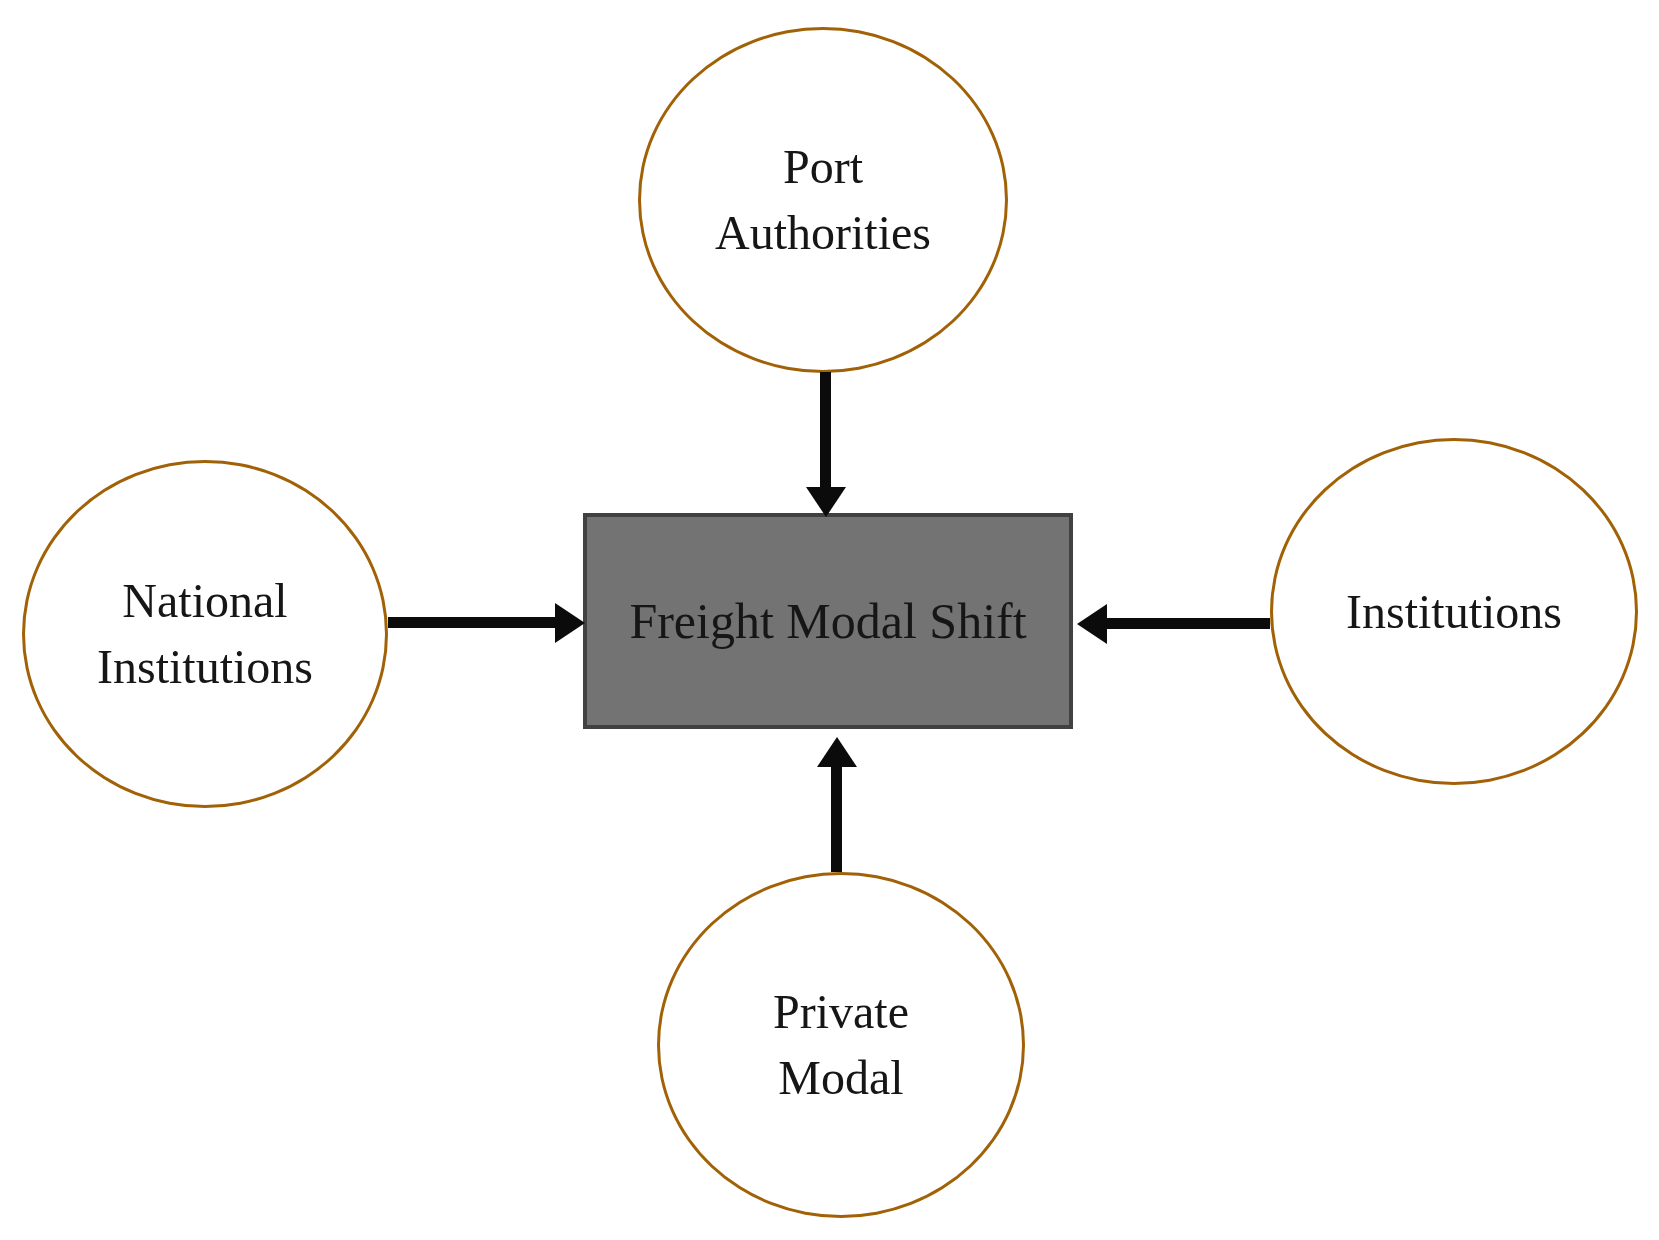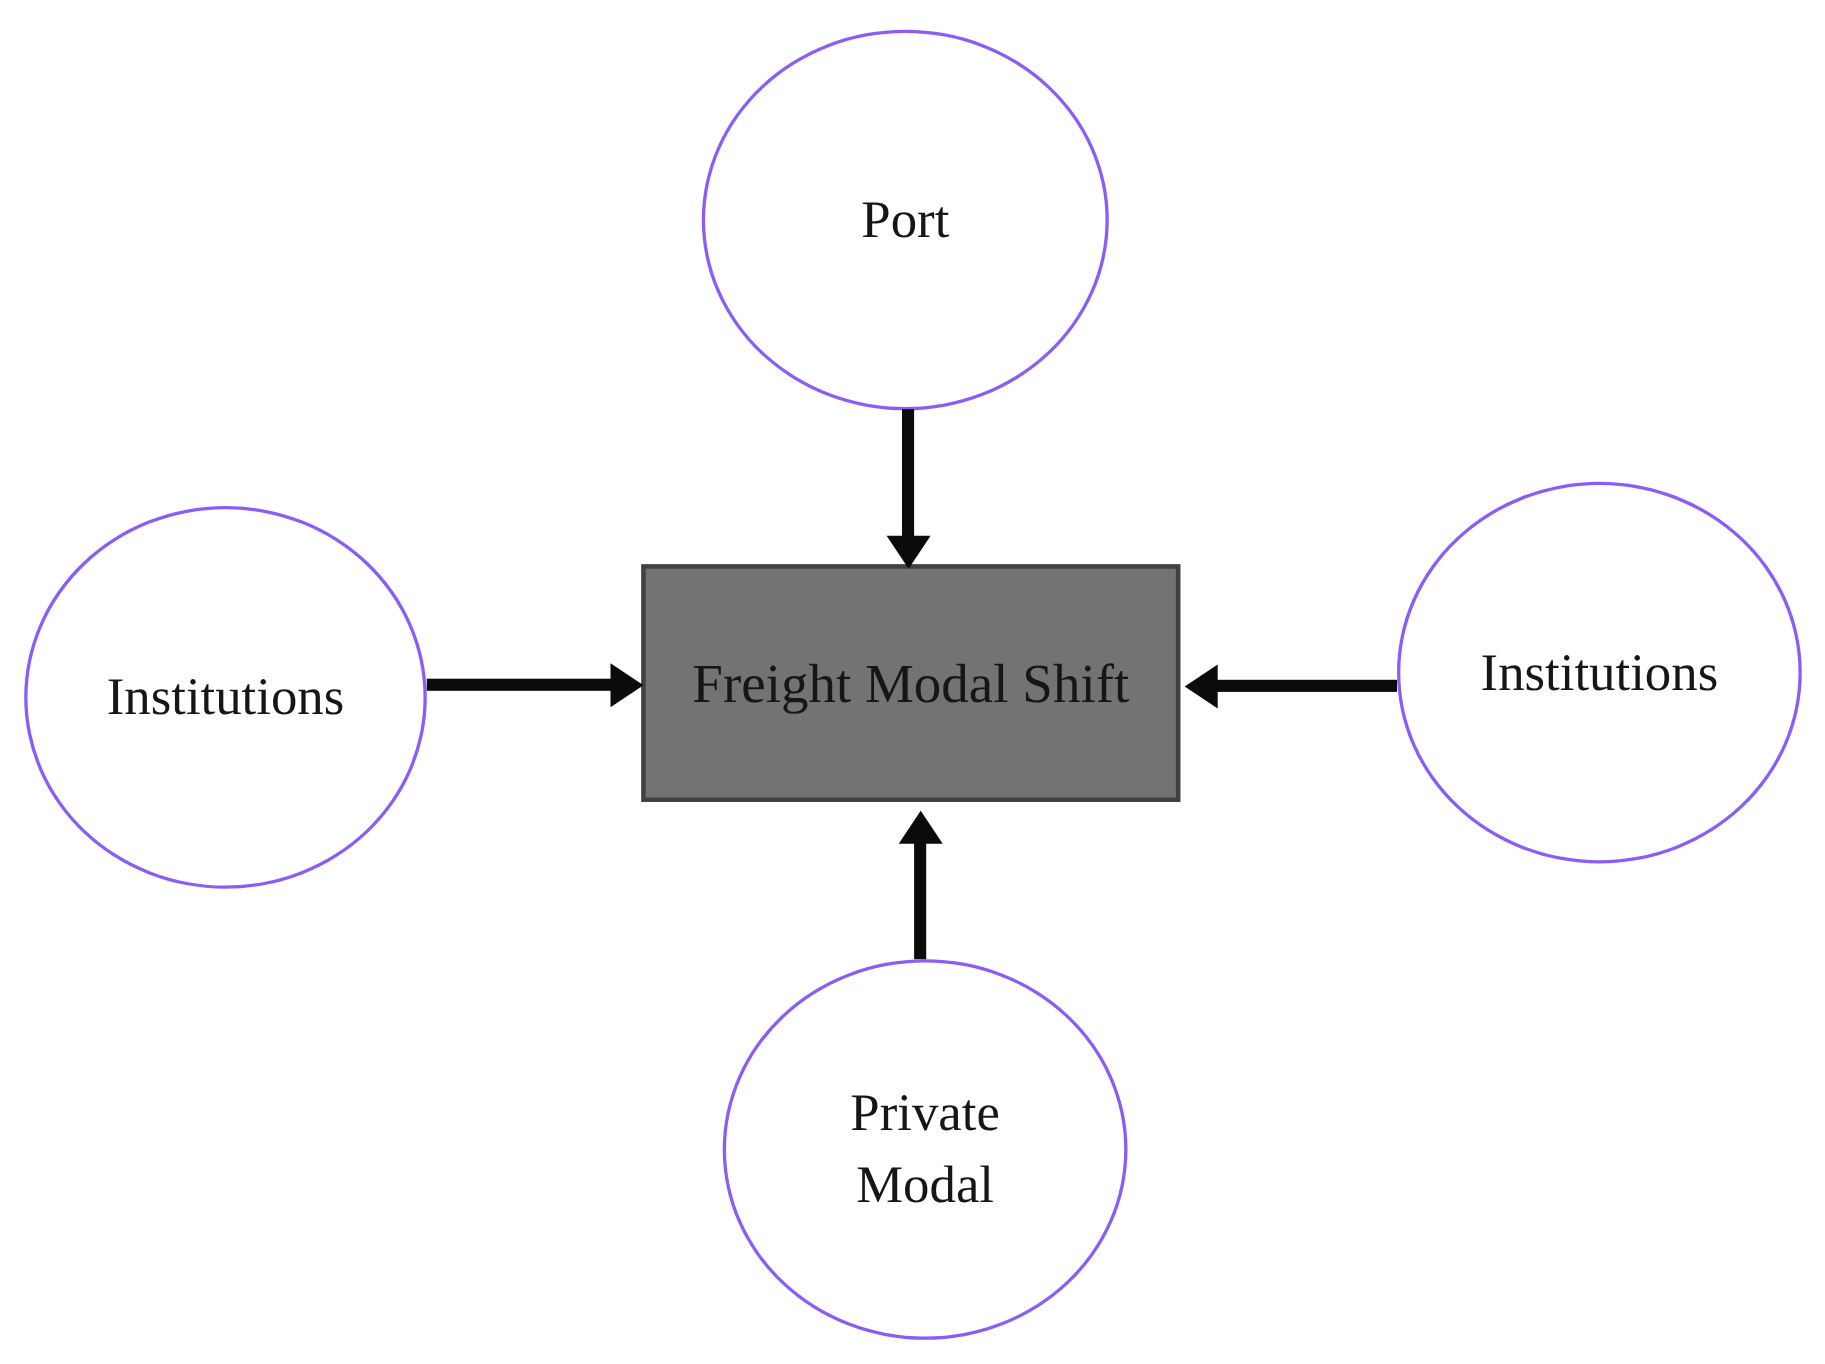--- a/index.html
+++ b/index.html
@@ -11,21 +11,21 @@
     position: relative;
     width: 1659px;
     height: 1240px;
     background: #ffffff;
     overflow: hidden;
     font-family: "Liberation Serif", "DejaVu Serif", serif;
     color: #161616;
   }
   .node-circle {
     position: absolute;
-    border: 3px solid #8b5cf6;
+    border: 3px solid #a16207;
     border-radius: 50%;
     background: #ffffff;
     display: flex;
     flex-direction: column;
     align-items: center;
     justify-content: center;
     text-align: center;
     box-sizing: border-box;
   }
   .node-line {
@@ -96,23 +96,25 @@
   }
   #arrow-right-shaft { left: 1105px; top: 618px; width: 165px; height: 11px; }
 </style>
 </head>
 <body>
 
 <div id="canvas">
 
   <div id="circle-top" class="node-circle">
     <div class="node-line">Port</div>
+    <div class="node-line">Authorities</div>
   </div>
 
   <div id="circle-left" class="node-circle">
+    <div class="node-line">National</div>
     <div class="node-line">Institutions</div>
   </div>
 
   <div id="circle-right" class="node-circle">
     <div class="node-line">Institutions</div>
   </div>
 
   <div id="circle-bottom" class="node-circle">
     <div class="node-line">Private</div>
     <div class="node-line">Modal</div>

